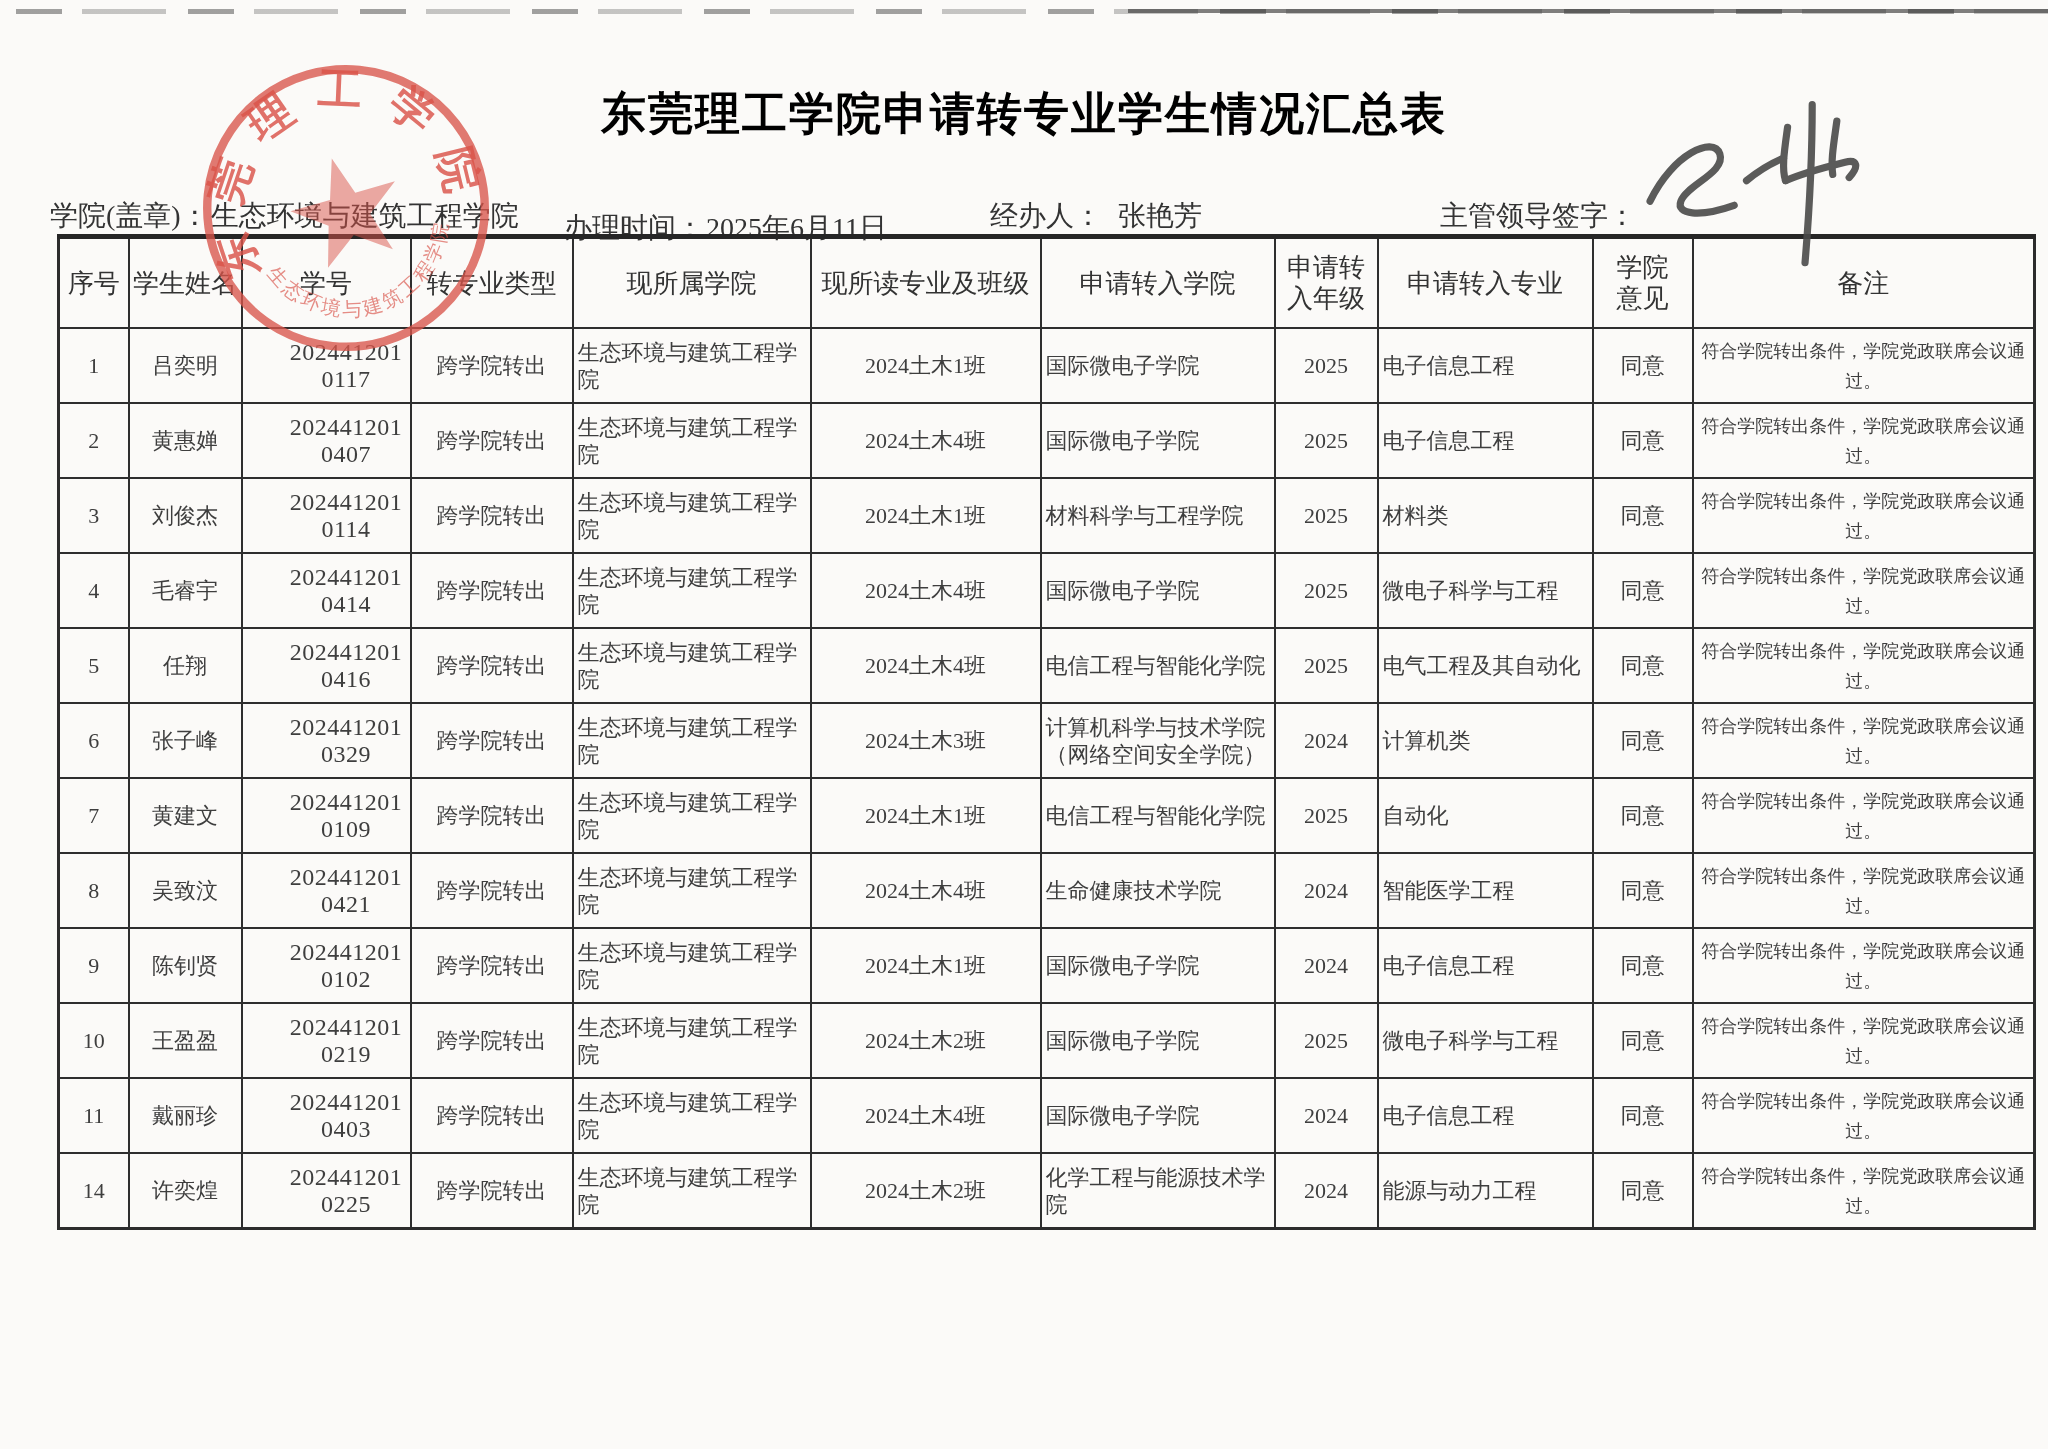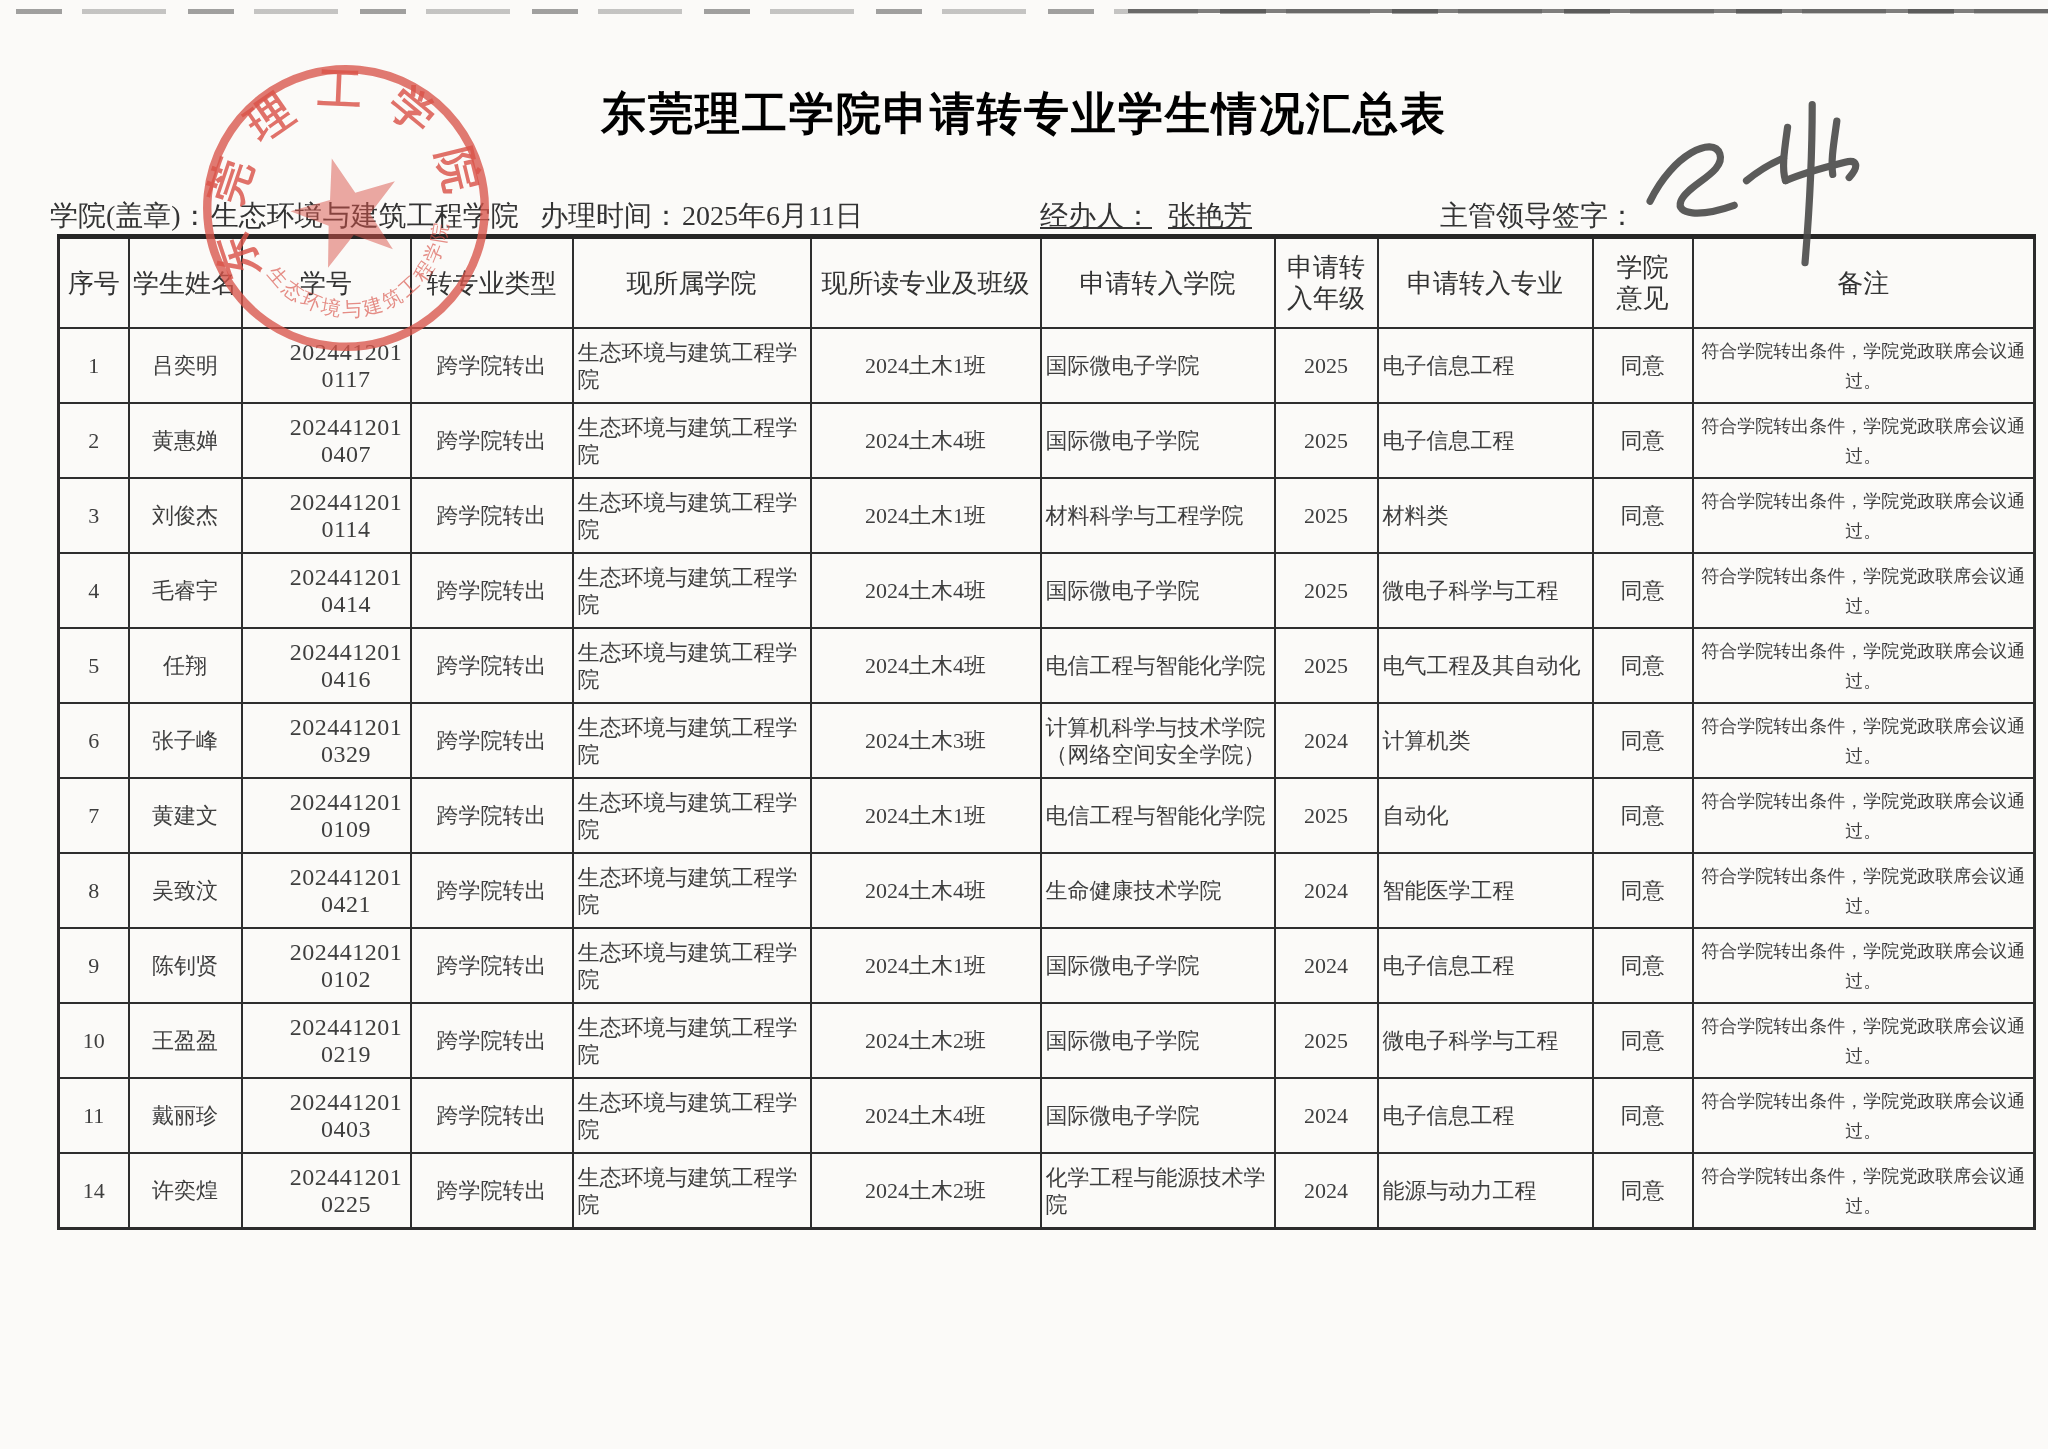--- a/index.html
+++ b/index.html
@@ -21,22 +21,22 @@
     background:rgba(50,50,50,.62);
   }
   .doc-title{
     position:absolute;top:84px;left:0;width:100%;
     text-align:center;font-size:45px;font-weight:bold;
     letter-spacing:2px;color:#000000;white-space:nowrap;
   }
   .info{position:absolute;top:197px;font-size:28px;color:#333;white-space:nowrap;}
   .info .val{margin-left:2px;}
   #info-college{left:50px;}
-  #info-date{left:540px;}
-  #info-handler{left:1040px;text-decoration:underline;}
+  #info-date{left:564px;margin-top:12px;}
+  #info-handler{left:990px;}
   #info-handler .val{margin-left:16px;}
   #info-leader{left:1440px;}
 
   table.transfer{
     position:absolute;left:57px;top:234px;width:1976px;
     border-collapse:collapse;table-layout:fixed;
     border:3px solid #2c2c2c;border-top:5px solid #262626;
     background:transparent;
   }
   th,td{border:2px solid #2e2e2e;vertical-align:middle;}

